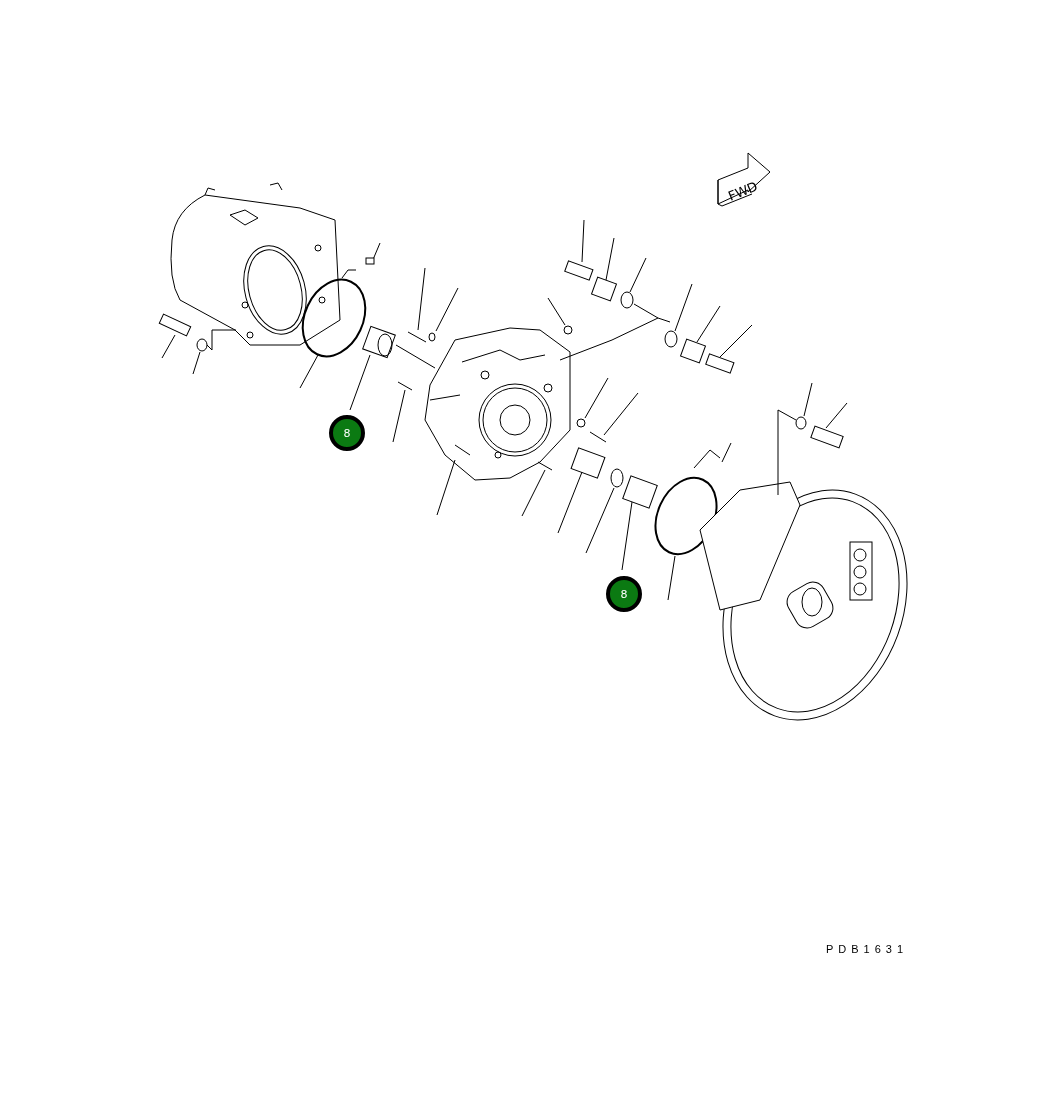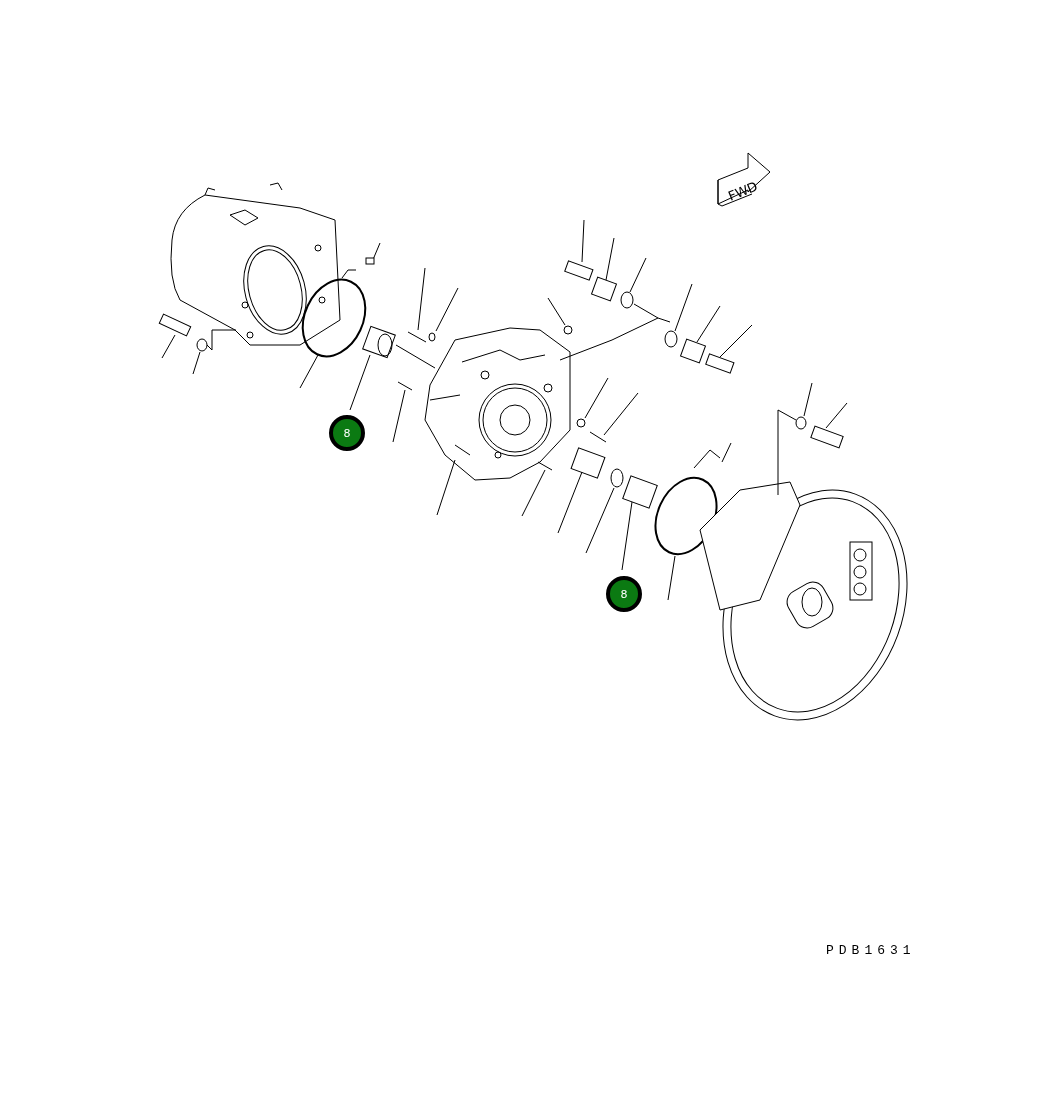--- a/index.html
+++ b/index.html
@@ -1,21 +1,21 @@
 <!DOCTYPE html>
 <html><head>
 <meta charset="utf-8">
 <style>
   html, body { margin:0; padding:0; background:#ffffff; }
   body { width:1062px; height:1104px; position:relative; overflow:hidden; font-family:"DejaVu Sans", sans-serif; }
   #diagram { position:absolute; left:0; top:0; width:1062px; height:1104px; }
   .ln { stroke:#000; stroke-width:1; fill:none; }
   .part { stroke:#000; stroke-width:1; fill:#fff; }
   .callout { position:absolute; width:36px; height:36px; border-radius:50%; background:#0b7a12; border:4px solid #000; box-sizing:border-box; color:#fff; font-size:11px; display:flex; align-items:center; justify-content:center; cursor:pointer; }
-  .code { position:absolute; font-family:Liberation Mono, monospace; font-size:13px; letter-spacing:5px; color:#000; }
+  .code { position:absolute; font-family:Liberation Sans, sans-serif; font-size:11px; letter-spacing:5px; color:#000; }
 </style>
 </head>
 <body>
 
 <svg id="diagram" viewBox="0 0 1062 1104">
 
   <g>
     <polygon class="part" points="718,180 748,168 748,153 770,172 748,192 748,190 718,204"></polygon>
     <polyline class="ln" points="718,180 718,204 722,206 752,194"></polyline>
     <text x="726" y="198" font-size="13" font-family="DejaVu Sans, sans-serif" transform="rotate(-22 736 188)">FWD</text>

